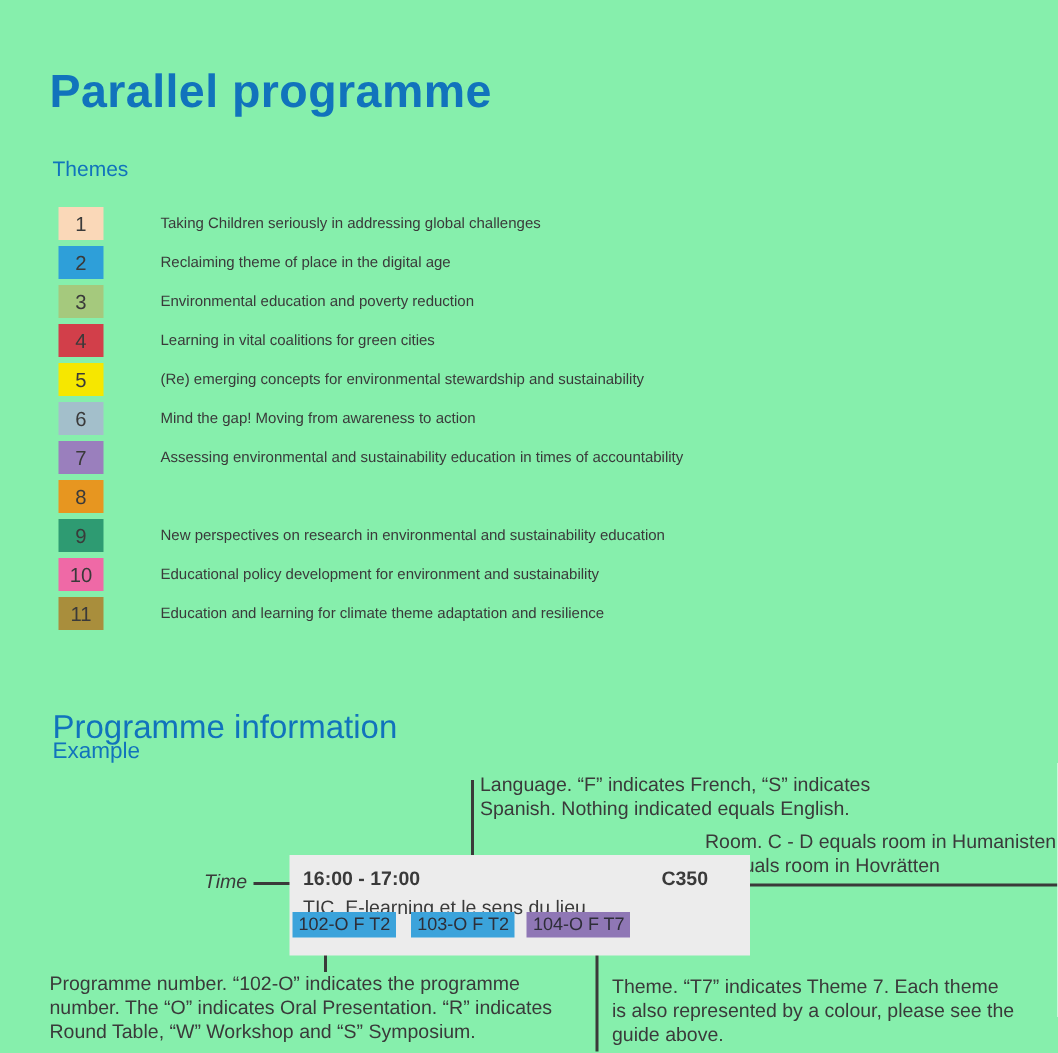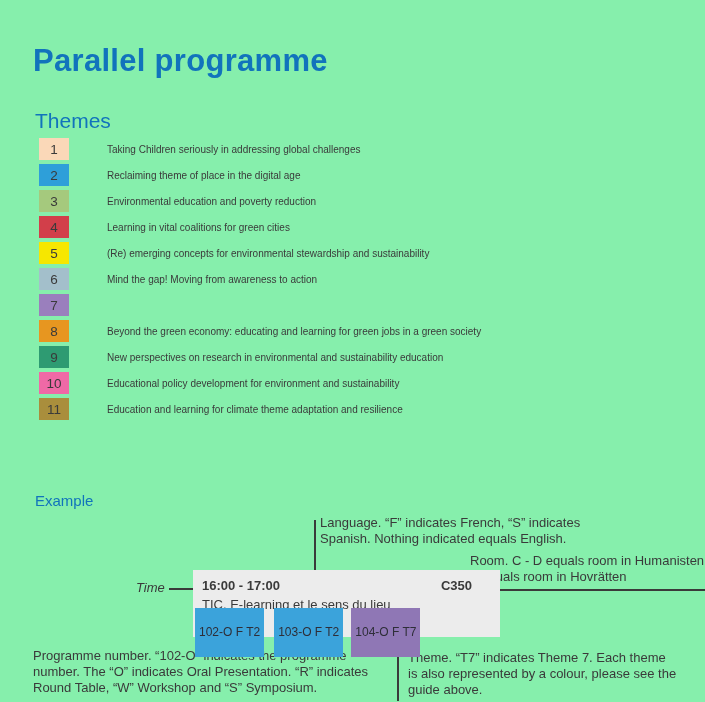--- a/index.html
+++ b/index.html
@@ -2,21 +2,21 @@
 <html><head>
 <meta charset="utf-8">
 <style>
   html,body{margin:0;padding:0;background:#fff;}
   .page{
     position:relative;width:705px;height:702px;background:#86efac;overflow:hidden;
     font-family:"Liberation Sans",sans-serif;color:#3A3A3A;
   }
   .page-title{position:absolute;left:33px;top:22px;font-size:31px;font-weight:bold;color:#1173BC;letter-spacing:.3px;}
   .sec-heading{position:absolute;color:#1173BC;font-weight:normal;}
-  #themes-heading{left:35px;top:92px;font-size:21px;}
+  #themes-heading{left:35px;top:92px;font-size:14px;}
   #pi-heading{left:35px;top:454px;font-size:22px;}
   #example-heading{position:absolute;left:35px;top:492px;font-size:15px;color:#1173BC;}
   .theme-list{position:absolute;left:39px;top:138px;}
   .theme-row{display:flex;align-items:center;height:22px;margin-bottom:4px;}
   .theme-num{flex:0 0 30px;width:30px;height:22px;display:flex;align-items:center;justify-content:center;font-size:13.5px;color:#3A3A3A;}
   .theme-label{margin-left:38px;font-size:10px;white-space:nowrap;}
   .ann{position:absolute;font-size:13px;line-height:16px;white-space:pre-line;color:#3A3A3A;}
   #ann-language{left:320px;top:515px;width:300px;}
   #ann-room{left:470px;top:553px;width:250px;}
   #ann-prognum{left:33px;top:648px;width:395px;}
@@ -27,21 +27,21 @@
   #vline-theme{left:397px;top:625px;height:76px;}
   .hline{position:absolute;height:1.5px;background:#3a3a3a;}
   #hline-time{left:169px;top:588px;width:33px;}
   #hline-room{left:437px;top:589px;width:268px;}
   #time-label{position:absolute;left:136px;top:580px;font-style:italic;font-size:13px;}
   .card{position:absolute;left:193px;top:570px;width:307px;height:67px;background:#ECECEC;}
   .card-time{position:absolute;left:9px;top:8px;font-weight:bold;font-size:13px;white-space:nowrap;}
   .card-room{position:absolute;right:28px;top:8px;font-weight:bold;font-size:13px;}
   .card-session{position:absolute;left:9px;top:27px;font-size:13px;white-space:nowrap;}
   .card-badges{position:absolute;left:2px;top:38px;display:flex;}
-  .badge{height:17px;line-height:17px;padding:16px 4px;font-size:12px;color:#2E2E38;white-space:nowrap;}
+  .badge{height:17px;line-height:17px;padding:0 4px;font-size:12px;color:#2E2E38;white-space:nowrap;}
   .badge+.badge{margin-left:10px;}
   .badge:nth-child(3){margin-left:8px;}
 </style>
 </head>
 <body>
 
 <div class="page">
 
   <h1 class="page-title">Parallel programme</h1>
 
@@ -67,39 +67,40 @@
     <div class="theme-row">
       <span class="theme-num" style="background-color: rgb(246, 231, 0);">5</span>
       <span class="theme-label">(Re) emerging concepts for environmental stewardship and sustainability</span>
     </div>
     <div class="theme-row">
       <span class="theme-num" style="background-color: rgb(163, 191, 203);">6</span>
       <span class="theme-label">Mind the gap! Moving from awareness to action</span>
     </div>
     <div class="theme-row">
       <span class="theme-num" style="background-color: rgb(154, 127, 189);">7</span>
+      <span class="theme-label">Assessing environmental and sustainability education in times of accountability</span>
     </div>
     <div class="theme-row">
       <span class="theme-num" style="background-color: rgb(231, 150, 32);">8</span>
-      <span class="theme-label">Beyond the green economy: educating and learning for green jobs in a green society</span>
     </div>
     <div class="theme-row">
       <span class="theme-num" style="background-color: rgb(46, 155, 114);">9</span>
       <span class="theme-label">New perspectives on research in environmental and sustainability education</span>
     </div>
     <div class="theme-row">
       <span class="theme-num" style="background-color: rgb(239, 105, 166);">10</span>
       <span class="theme-label">Educational policy development for environment and sustainability</span>
     </div>
     <div class="theme-row">
       <span class="theme-num" style="background-color: rgb(169, 142, 60);">11</span>
       <span class="theme-label">Education and learning for climate theme adaptation and resilience</span>
     </div>
   </div>
 
+  <h2 class="sec-heading" id="pi-heading">Programme information</h2>
   <div id="example-heading">Example</div>
 
   <div class="ann" id="ann-language">Language. “F” indicates French, “S” indicates
 Spanish. Nothing indicated equals English.</div>
   <div class="ann" id="ann-room">Room. C - D equals room in Humanisten
 T equals room in Hovrätten</div>
   <div class="ann" id="ann-prognum">Programme number. “102-O” indicates the programme
 number. The “O” indicates Oral Presentation. “R” indicates
 Round Table, “W” Workshop and “S” Symposium.</div>
   <div class="ann" id="ann-theme">Theme. “T7” indicates Theme 7. Each theme

